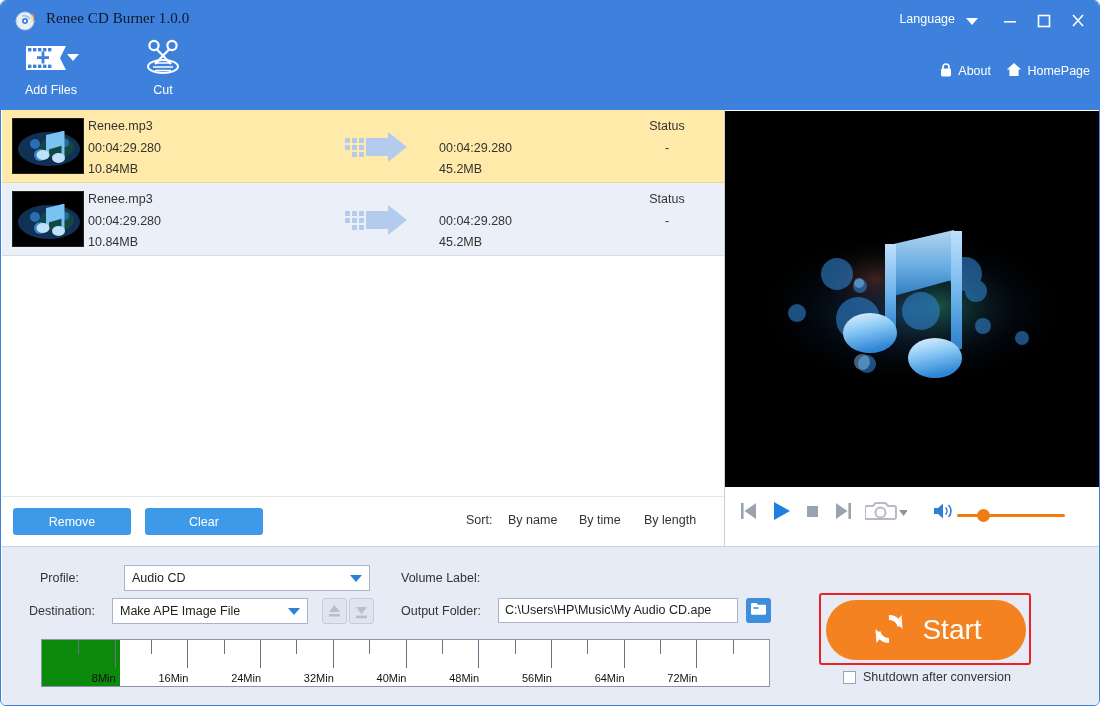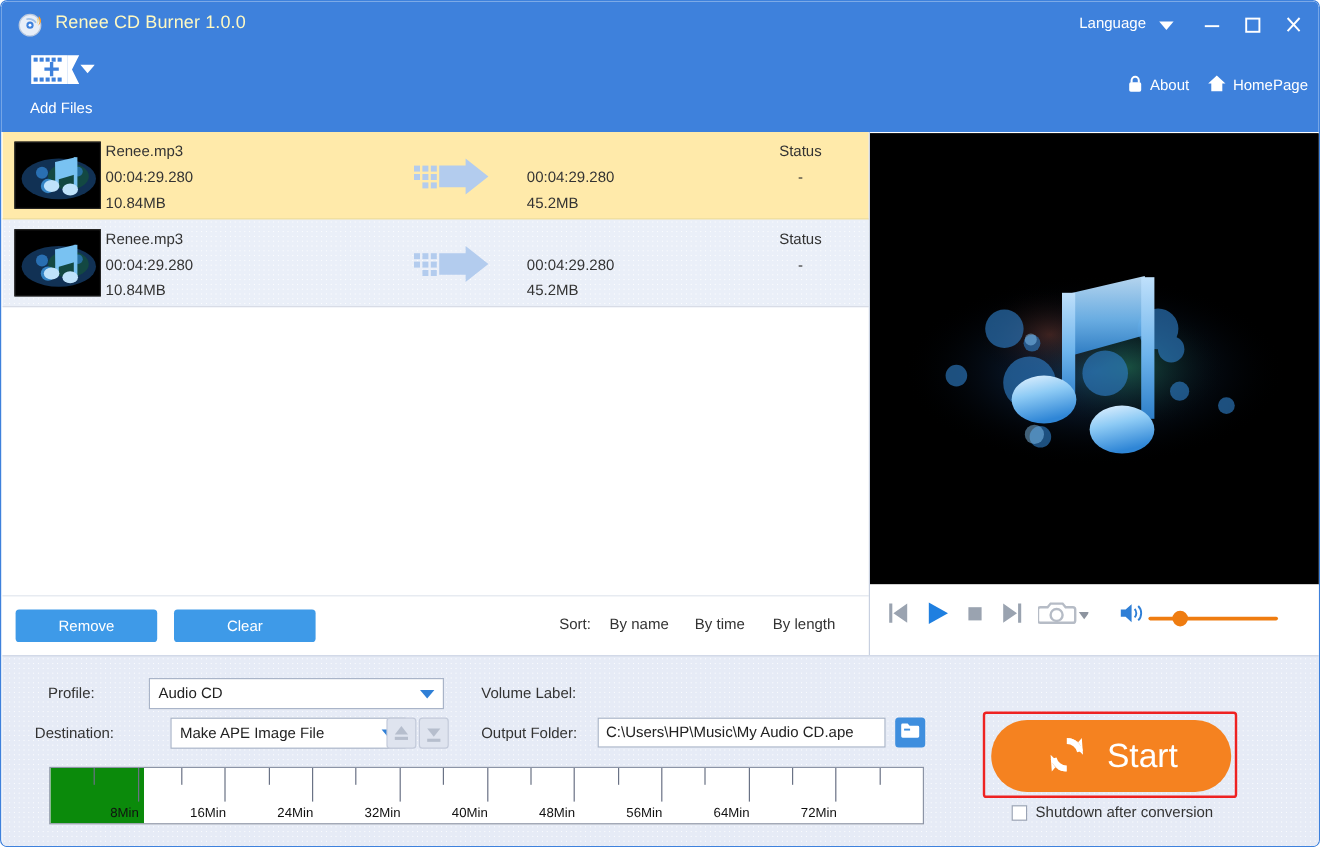--- a/index.html
+++ b/index.html
@@ -25,21 +25,21 @@
     background: #3e81dc;
     border-top-left-radius: 5px;
     border-top-right-radius: 5px;
   }
   .app-logo {
     position: absolute; left: 13px; top: 8px;
     width: 24px; height: 24px;
   }
   .app-title {
     position: absolute; left: 45px; top: 9px;
-    font-size: 15px; color: #fef9c3; letter-spacing: .1px;
+    font-size: 15px; color: #0f172a; letter-spacing: .1px; font-family: Liberation Serif, serif;
   }
   .lang {
     position: absolute; right: 144px; top: 11px;
     font-size: 12.5px; color: #ffffff;
     cursor: pointer;
   }
   .lang-caret {
     position: absolute; right: 119px; top: 12px;
     width: 16px; height: 16px; cursor: pointer;
   }
@@ -189,21 +189,21 @@
     font-size: 12.5px; color: #222;
   }
   .combo .ccaret {
     position: absolute; right: 7px; top: 9px;
     width: 0; height: 0;
     border-left: 6px solid transparent;
     border-right: 6px solid transparent;
     border-top: 7px solid #2f7fd6;
   }
   .cb-profile { left: 122px; top: 18px; width: 246px; }
-  .cb-dest    { left: 140px; top: 51px; width: 196px; }
+  .cb-dest    { left: 110px; top: 51px; width: 196px; }
 
   .stepbtn {
     position: absolute; top: 51px;
     width: 25px; height: 26px;
     background: #dfe4ef;
     border: 1px solid #c3cada;
     border-radius: 3px;
     cursor: pointer;
   }
   .sb-up   { left: 320px; }
@@ -350,20 +350,32 @@
             <rect x="25" y="23.6" width="3.4" height="3.4"></rect>
           </g>
           <path d="M14 15.2 h4.6 v-4.6 h2.8 v4.6 h4.6 v2.8 h-4.6 v4.6 h-2.8 v-4.6 h-4.6 z" fill="#3e81dc"></path>
           <path d="M33 5 L43 5 L37 17 L43 29 L33 29 Z" fill="#ffffff"></path>
           <path d="M46 13 h12 l-6 7 z" fill="#ffffff" transform="translate(-2,0)"></path>
         </svg>
       </div>
       <div class="tool-label">Add Files</div>
     </div>
 
+    <div class="tool tool-cut">
+      <div class="tool-icon">
+        <svg width="44" height="38" viewBox="0 0 44 38">
+          <circle cx="13" cy="6.5" r="4.6" fill="none" stroke="#ffffff" stroke-width="2.2"></circle>
+          <circle cx="31" cy="6.5" r="4.6" fill="none" stroke="#ffffff" stroke-width="2.2"></circle>
+          <path d="M15.5 10 L30 25 M28.5 10 L14 25" stroke="#ffffff" stroke-width="2.2" fill="none"></path>
+          <ellipse cx="22" cy="27.5" rx="15" ry="6.5" fill="none" stroke="#ffffff" stroke-width="2"></ellipse>
+          <path d="M14 24 h16 M12 28 h20 M14 31.5 h16" stroke="#ffffff" stroke-width="1.6"></path>
+        </svg>
+      </div>
+      <div class="tool-label">Cut</div>
+    </div>
 
     <div class="hdr-link link-about">
       <span>
         <svg width="14" height="15" viewBox="0 0 14 15">
           <path d="M4 7 V5 a3 3 0 0 1 6 0 V7" fill="none" stroke="#ffffff" stroke-width="1.7"></path>
           <rect x="2" y="6.5" width="10" height="8" rx="1.4" fill="#ffffff"></rect>
         </svg>
       </span>
       <span>About</span>
     </div>

